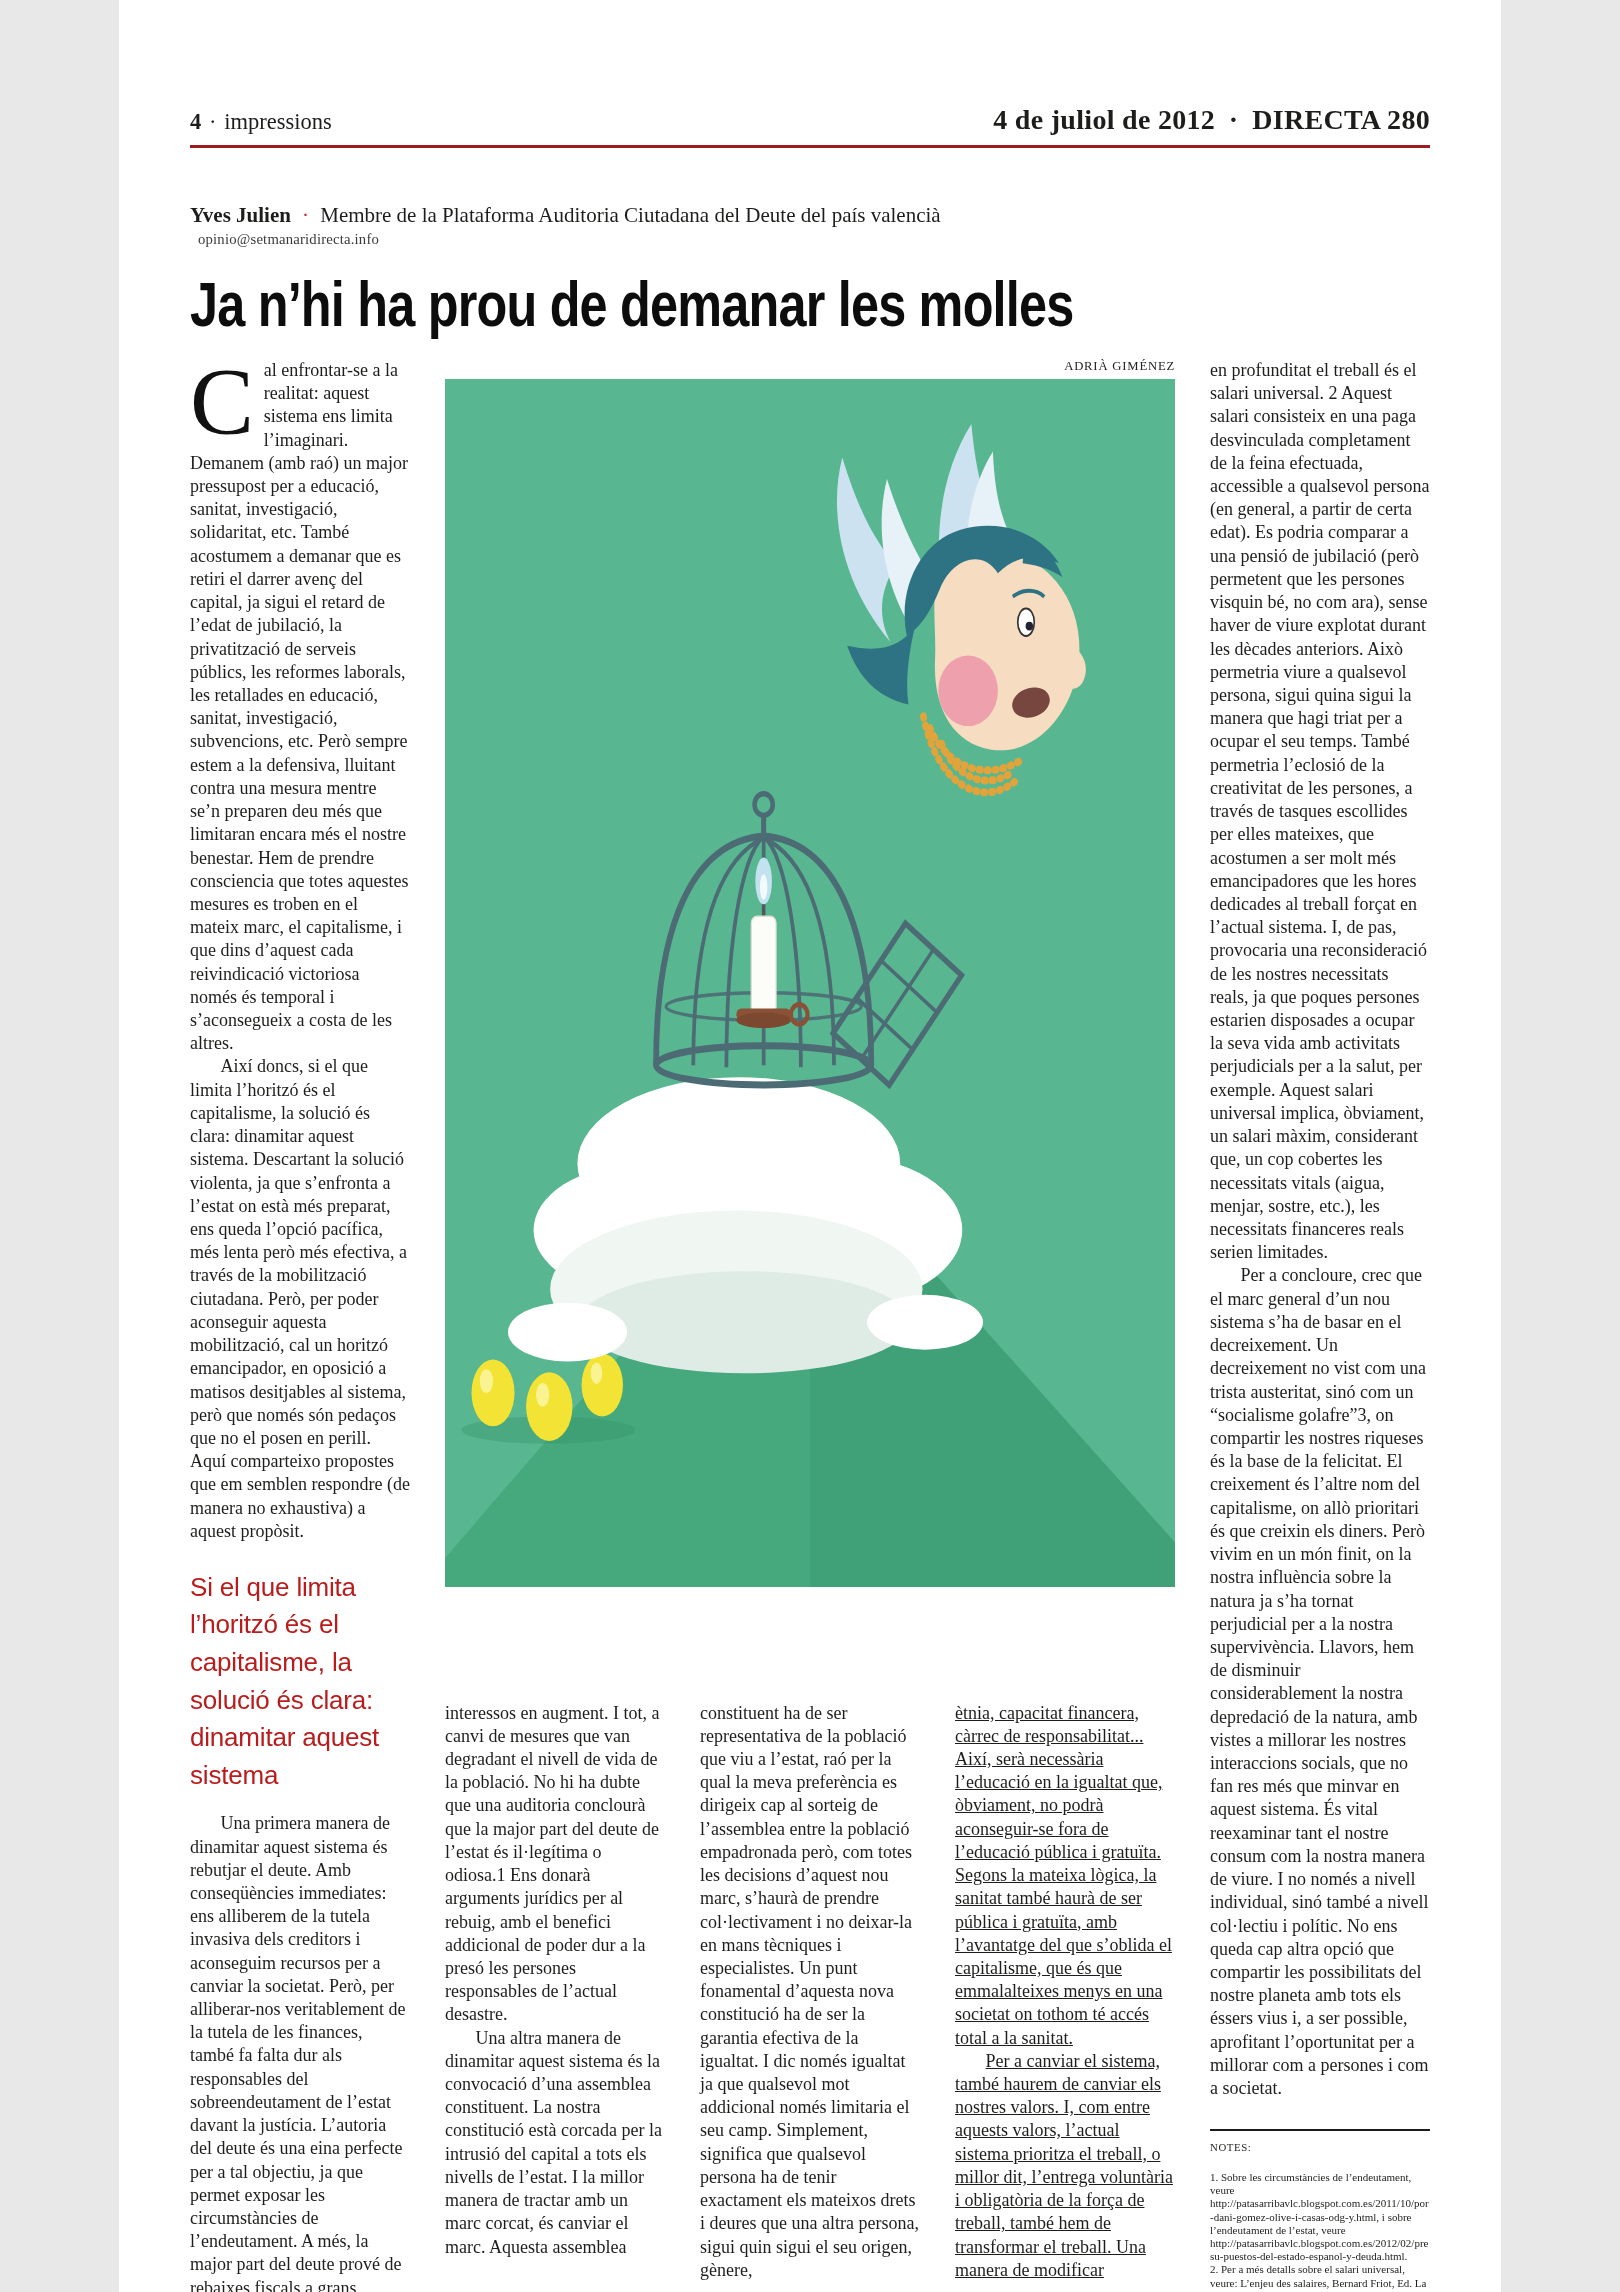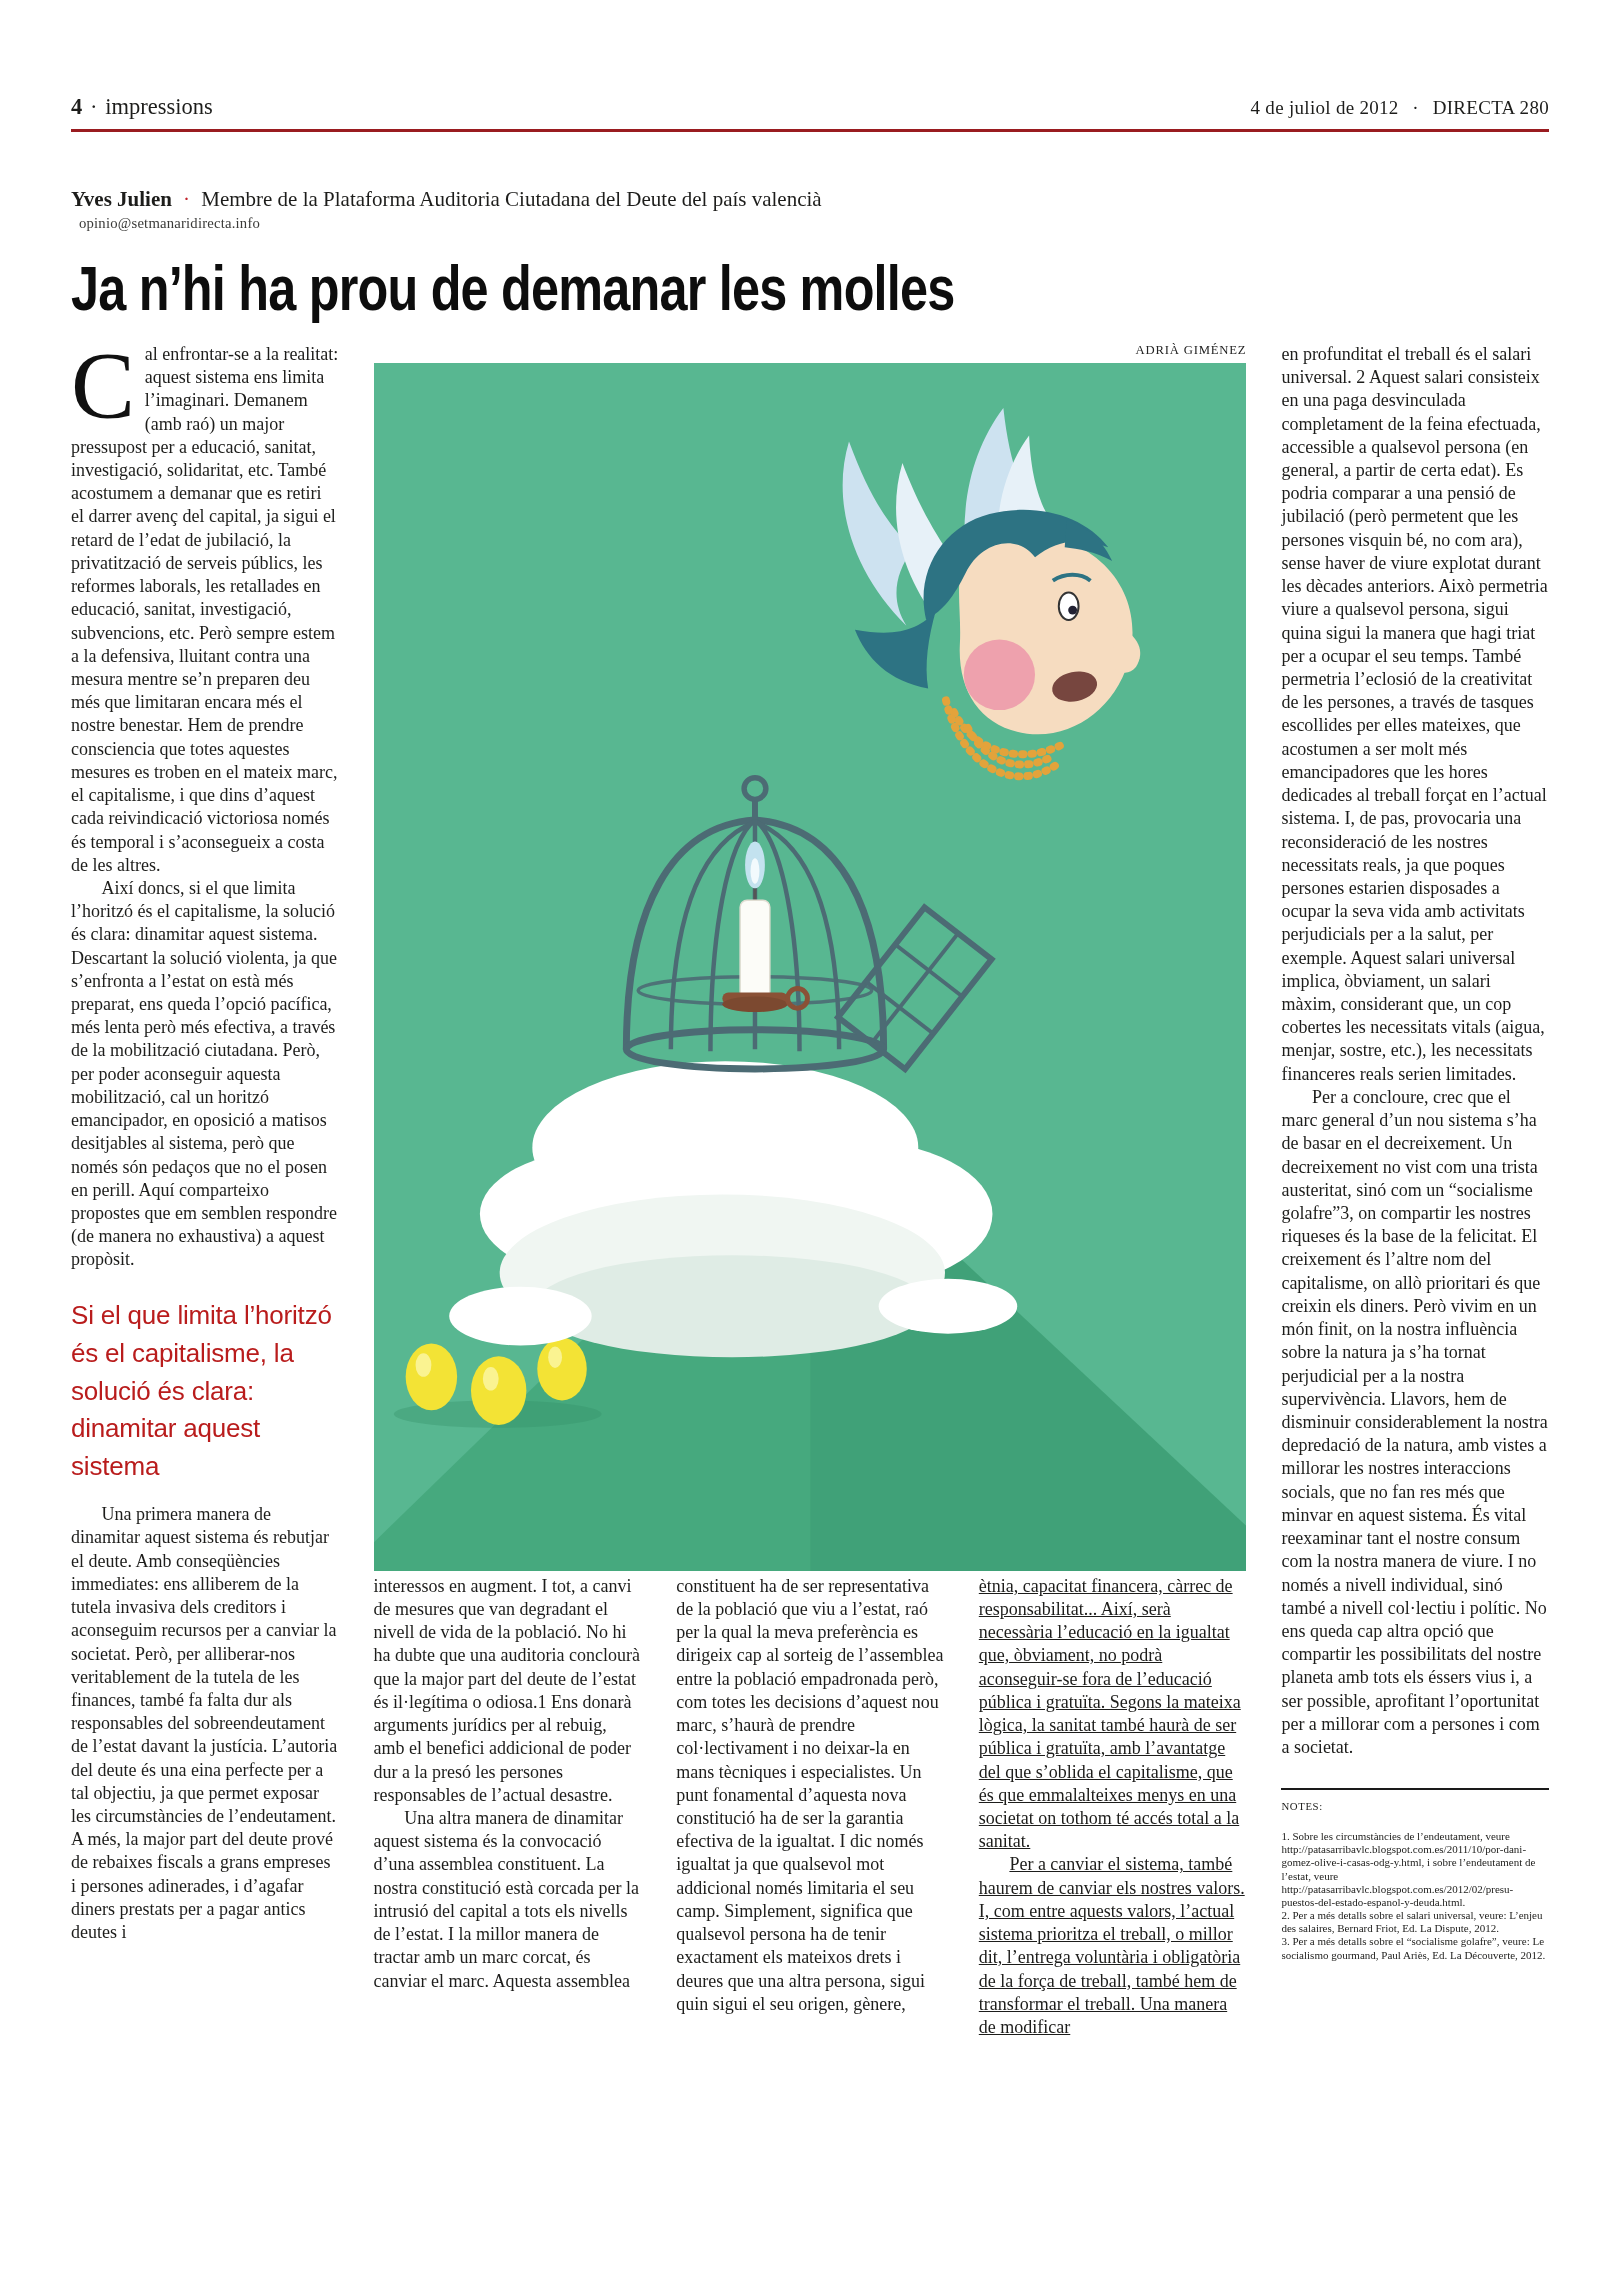--- a/index.html
+++ b/index.html
@@ -1,26 +1,26 @@
 <!DOCTYPE html>
 <html lang="ca"><head>
 <meta charset="utf-8">
 <style>
   html,body{margin:0;padding:0;background:#e8e8e8;}
   .page{
-    width:1620px;height:2293px;background:#ffffff;margin:0 auto;
-    box-sizing:border-box;padding:4px 71px;overflow:hidden;position:relative;
+    width:1382px;height:2293px;background:#ffffff;margin:0 auto;
+    box-sizing:border-box;padding:14px 71px;overflow:hidden;position:relative;
     font-family:"Liberation Serif", serif;color:#1d1d1b;
   }
   
   .topbar{padding-top:90px;display:flex;justify-content:space-between;align-items:baseline;
     font-size:22.5px;}
   .topbar .pnum{font-weight:bold;}
   .topbar .sep{margin:0 7.8px;}
-  .topbar-right{font-size:19px;letter-spacing:0.3px;}
+  .topbar-right{font-size:28px;letter-spacing:0.3px;font-weight:bold;}
   .topbar-right .dot{margin:0 13.7px;}
   .red-rule{border:none;border-top:3.9px solid #9a1c20;margin:8.8px 0 9.8px 0;}
   
   .banner{height:159px;background:#c1232b;position:relative;}
   .banner-title{
     position:absolute;left:43px;bottom:-21.6px;
     font-family:"Liberation Sans", sans-serif;font-weight:bold;font-size:84px;
     letter-spacing:-2.9px;color:#ffffff;white-space:nowrap;
     -webkit-text-stroke:2px #c1232b;
     transform:scaleX(.78);transform-origin:left bottom;line-height:1;

